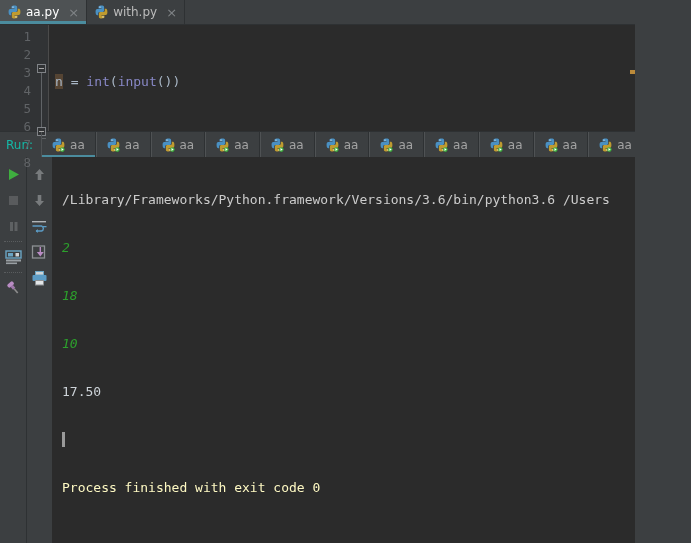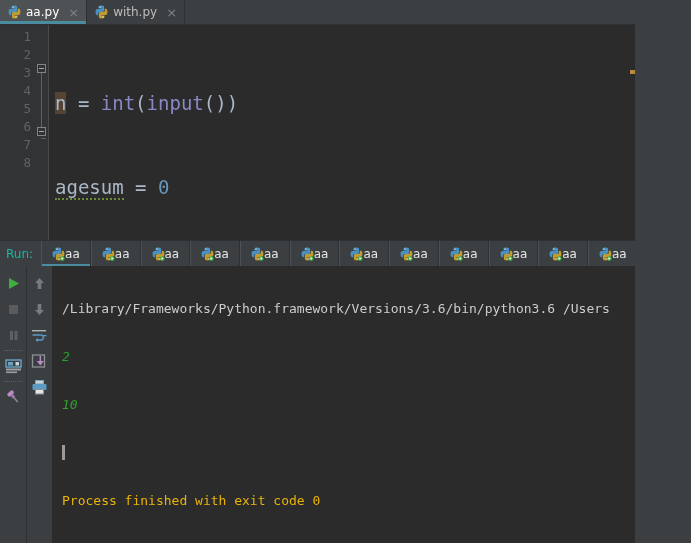--- a/index.html
+++ b/index.html
@@ -40,21 +40,21 @@
     font-family: "DejaVu Sans Mono", monospace; font-size: 12.5px;
     text-align: right; padding-top: 3px; flex: none; user-select: none;
   }
   .gutter .ln { height: 18px; line-height: 18px; padding-right: 5px; }
   .foldcol {
     width: 12px; background: #313335; flex: none; position: relative; padding-top: 3px;
   }
   .code-area {
     flex: 1; position: relative; background: #2b2b2b;
     border-left: 1px solid #4b4b4b;
-    font-family: "DejaVu Sans Mono", monospace; font-size: 19px;
+    font-family: "DejaVu Sans Mono", monospace; font-size: 13px;
     padding-top: 3px; overflow: hidden; white-space: pre;
   }
   .cl { height: 18px; line-height: 18px; padding-left: 6px; color: #a9b7c6; }            
   .fn  { color: #8888c6; }            
   .num { color: #6897bb; }            
   .op  { color: #a9b7c6; }
   .idn { color: #a9b7c6; }
   .hl-brown { background: #554433; }  
   .warnwave {
     border-bottom: 2px dotted #6b8a3a; padding-bottom: 0px;
@@ -79,22 +79,22 @@
   .runpanel { flex: none; display: flex; flex-direction: column; background: #3c3f41; }
   .runtabs {
     height: 26px; display: flex; align-items: stretch; background: #3c3f41;
     border-top: 1px solid #2e3133; overflow: hidden; flex: none;
   }
   .run-label {
     display: flex; align-items: center; padding: 0 8px 0 6px;
     font-size: 12px; color: #14b8a6; flex: none;
   }
   .rtab {
-    display: flex; align-items: center; padding: 0 10px;
-    font-size: 12px; color: #e5e5e5; flex: none;
+    display: flex; align-items: center; gap: 5px; padding: 0 10px;
+    font-size: 12px; color: #a3a3a3; flex: none;
     border-left: 1px solid #4f5254; border-right: 1px solid #2e3133;
     position: relative;
   }
   .rtab.active::after {
     content: ""; position: absolute; left: 0; right: 0; bottom: 0;
     height: 2px; background: #4b8c9e;
   }
   .runicon { width: 13px; height: 14px; position: relative; flex: none; display:block; }
 
   .runbody { flex: 1; display: flex; min-height: 0; }
@@ -106,27 +106,27 @@
   }
   .toolbar-b { border-left: 1px solid #2e3133; }
   .tbtn {
     width: 26px; height: 26px; display: flex; align-items: center; justify-content: center;
   }
   .tsep { width: 18px; height: 1px; border-top: 1px dotted #5a5d5f; margin: 2px 0; }
 
   .console {
     flex: 1; background: #2b2b2b; min-width: 0; position: relative;
     font-family: "DejaVu Sans Mono", monospace; font-size: 13px;
-    padding: 4px 0 3px 10px; overflow: hidden; white-space: pre;
+    padding: 4px 0 16px 10px; overflow: hidden; white-space: pre;
   }
   .conline { height: 18px; line-height: 18px; color: #bbbbbb; }
   .c-cmd { color: #cccccc; }
   .c-in  { color: #2ca02c; font-style: italic; }
   .c-out { color: #cdd3d8; }
-  .c-done{ color: #eab308; }
+  .c-done{ color: #fef9c3; }
   .con-caret {
     display: inline-block; width: 3px; height: 15px;
     background: #9a9a9a; vertical-align: -3px;
   }
 </style>
 </head>
 <body>
 
 <div class="app">
 
@@ -415,20 +415,22 @@
             <rect x="4.5" y="1.5" width="8" height="3.5" fill="#cfd3d6" stroke="#6aa5c4" stroke-width="1"></rect>
             <rect x="1.5" y="5" width="14" height="6" rx="1" fill="#5b9bc4"></rect>
             <rect x="4.5" y="10.5" width="8" height="4.5" fill="#e3e6e8" stroke="#8d9194" stroke-width="1"></rect>
           </svg>
         </div>
       </div>
 
       <div class="console">
         <div class="conline c-cmd">/Library/Frameworks/Python.framework/Versions/3.6/bin/python3.6 /Users</div>
         <div class="conline c-in">2</div>
+        <div class="conline c-in">18</div>
         <div class="conline c-in">10</div>
+        <div class="conline c-out">17.50</div>
         <div class="conline"><span class="con-caret"></span></div>
         <div class="conline c-done">Process finished with exit code 0</div>
       </div>
     </div>
   </div>
 
 </div>
 
 </body></html>

